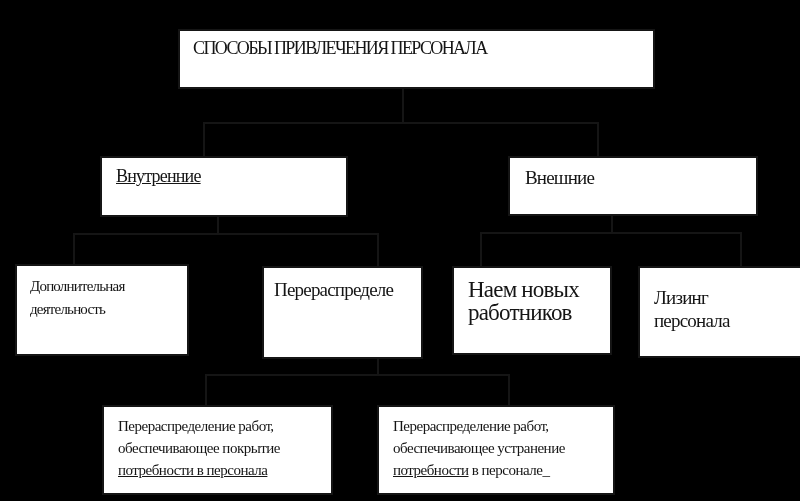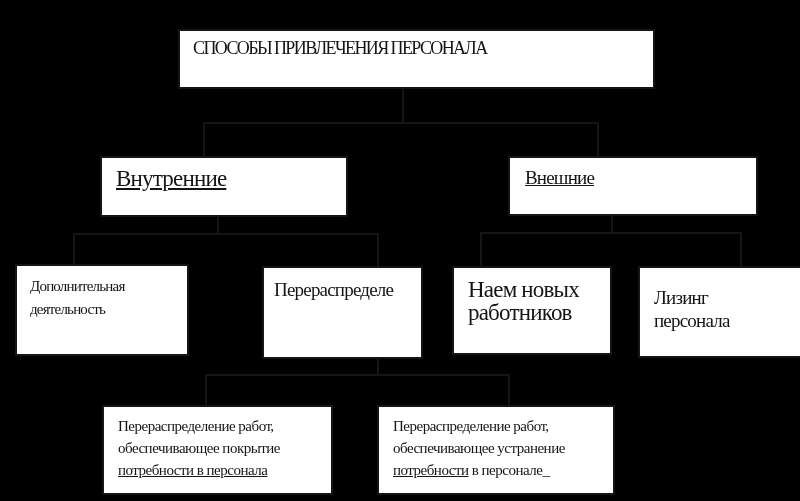--- a/index.html
+++ b/index.html
@@ -24,22 +24,22 @@
     letter-spacing: -0.8px;
   }
   .line {
     position: absolute;
     background: #151515;
   }
   .u { text-decoration: underline; }
 
   
   .box-title        { left:178px; top:29px;  width:477px; height:60px; padding:7px 8px 0 13px; font-size:18px; letter-spacing:-1.6px; }
-  .box-internal     { left:100px; top:156px; width:248px; height:61px; padding:8px 4px 0 14px; font-size:23px; }
-  .box-external     { left:508px; top:156px; width:250px; height:60px; padding:9px 4px 0 15px; font-size:19px;text-decoration:underline; }
+  .box-internal     { left:100px; top:156px; width:248px; height:61px; padding:8px 4px 0 14px; font-size:18px; }
+  .box-external     { left:508px; top:156px; width:250px; height:60px; padding:9px 4px 0 15px; font-size:19px; }
   .box-additional   { left:15px;  top:264px; width:174px; height:92px; padding:9px 4px 0 13px; font-size:15px; line-height:23px; }
   .box-redistrib    { left:262px; top:266px; width:161px; height:93px; padding:10px 4px 0 10px; font-size:19px; line-height:23px; }
   .box-hiring       { left:452px; top:266px; width:160px; height:89px; padding:10px 4px 0 14px; font-size:23px; line-height:23px; }
   .box-leasing      { left:638px; top:266px; width:168px; height:92px; padding:18px 4px 0 14px; font-size:19px; line-height:23px; }
   .box-coverage     { left:102px; top:405px; width:231px; height:90px; padding:8px 4px 0 14px; font-size:15px; line-height:22px; letter-spacing:-0.5px; }
   .box-elimination  { left:377px; top:405px; width:238px; height:90px; padding:8px 4px 0 14px; font-size:15px; line-height:22px; letter-spacing:-0.5px; }
 
   
   .l-v-title      { left:402px; top:89px;  width:2px;  height:34px; }
   .l-h-top        { left:203px; top:122px; width:396px; height:2px; }

